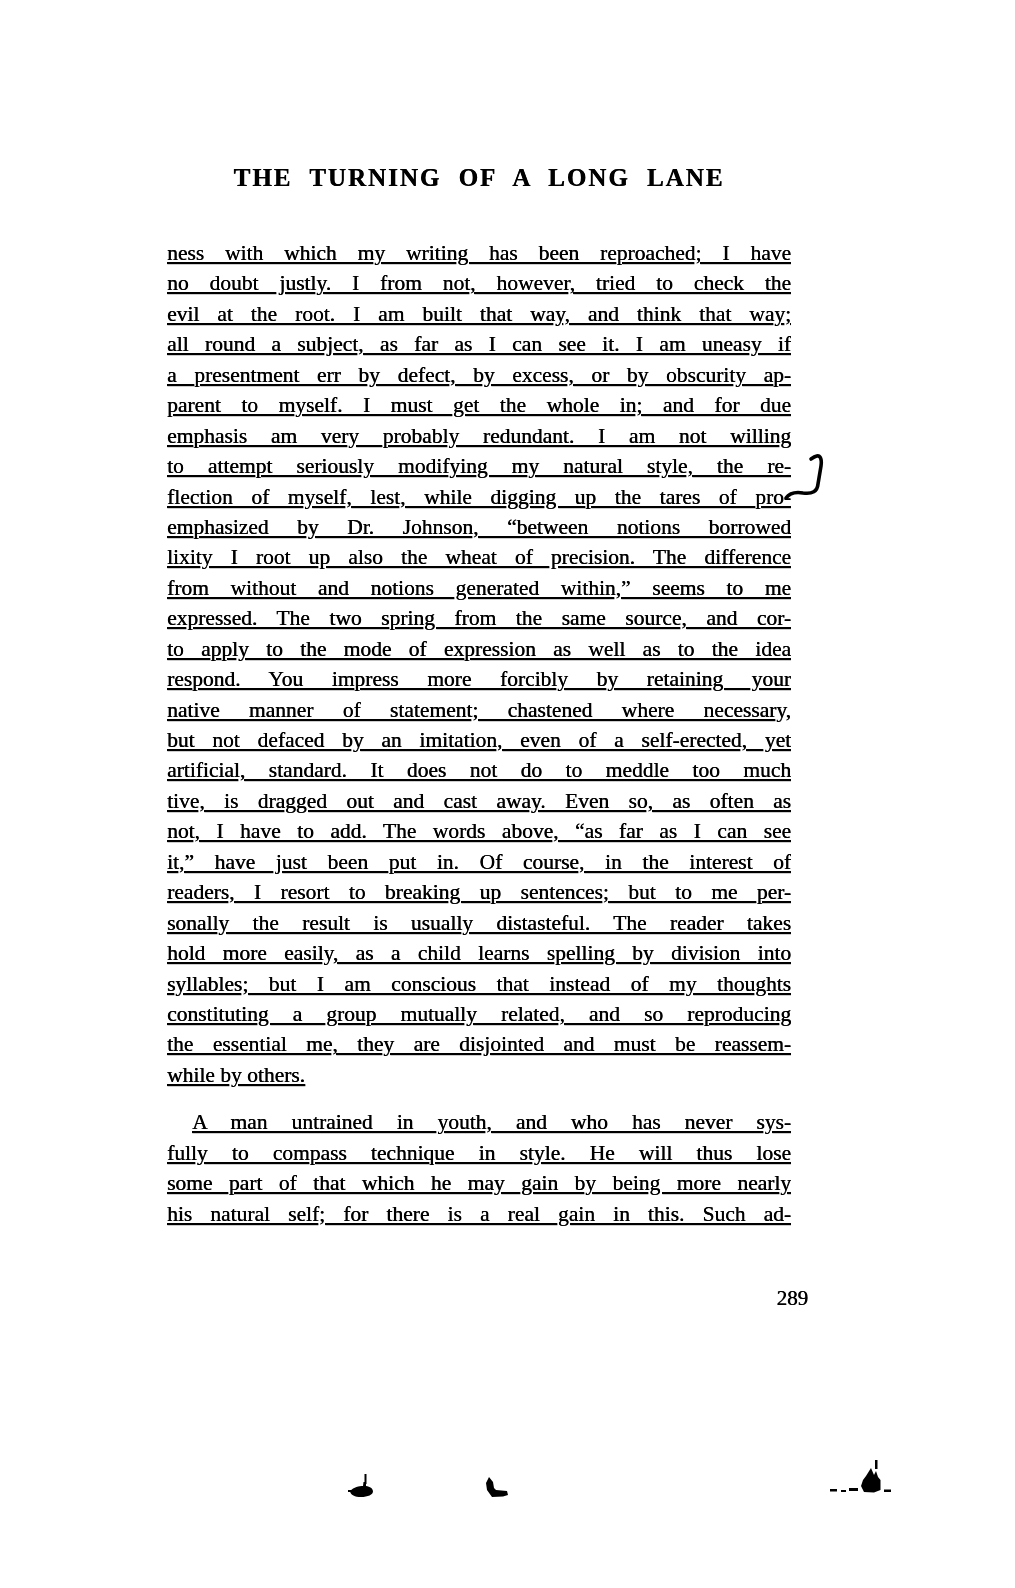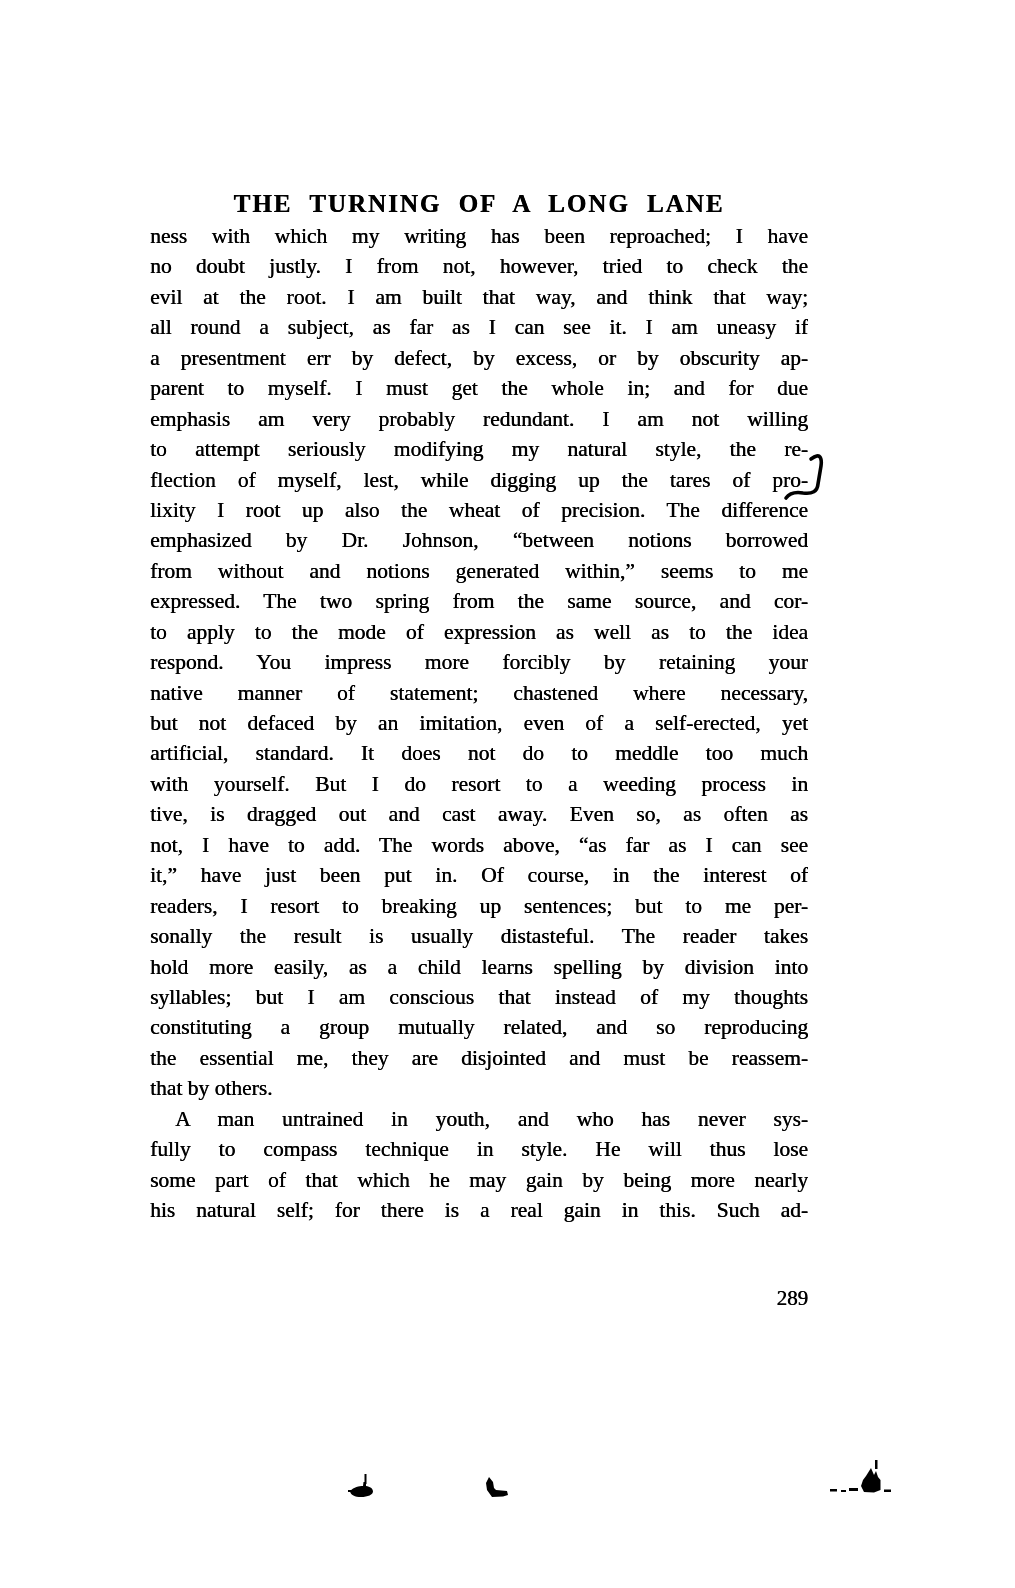--- a/index.html
+++ b/index.html
@@ -21,32 +21,31 @@
     top: 164px;
     left: 150px;
     width: 658px;
     text-align: center;
     font-size: 25px;
     font-weight: bold;
     letter-spacing: 2px;
     word-spacing: 9px;
     text-shadow: 0.4px 0.2px 0 #000;
     white-space: nowrap;
-    margin-top: 26px;
   }
   .page-body {
     position: absolute;
     top: 221px;
     left: 150px;
     width: 658px;
     font-size: 21.5px;
     line-height: 30.45px;
     text-shadow: 0.4px 0.2px 0 #000;
   }
-  .paragraph { margin: 0; }
+  .paragraph { margin: 17px; text-decoration: underline; }
   .text-line {
     text-align: justify;
     text-align-last: justify;
     -moz-text-align-last: justify;
     height: 30.45px;
     overflow: hidden;
   }
   .text-line.short-line {
     text-align-last: left;
     -moz-text-align-last: left;
@@ -82,40 +81,39 @@
       <div class="paragraph">
         <div class="text-line">ness with which my writing has been reproached; I have</div>
         <div class="text-line">no doubt justly. I from not, however, tried to check the</div>
         <div class="text-line">evil at the root. I am built that way, and think that way;</div>
         <div class="text-line">all round a subject, as far as I can see it. I am uneasy if</div>
         <div class="text-line">a presentment err by defect, by excess, or by obscurity ap-</div>
         <div class="text-line">parent to myself. I must get the whole in; and for due</div>
         <div class="text-line">emphasis am very probably redundant. I am not willing</div>
         <div class="text-line">to attempt seriously modifying my natural style, the re-</div>
         <div class="text-line">flection of myself, lest, while digging up the tares of pro-</div>
+        <div class="text-line">emphasized by Dr. Johnson, “between notions borrowed</div>
         <div class="text-line">lixity I root up also the wheat of precision. The difference</div>
-        <div class="text-line">emphasized by Dr. Johnson, “between notions borrowed</div>
         <div class="text-line">from without and notions generated within,” seems to me</div>
         <div class="text-line">expressed. The two spring from the same source, and cor-</div>
         <div class="text-line">to apply to the mode of expression as well as to the idea</div>
         <div class="text-line">respond. You impress more forcibly by retaining your</div>
         <div class="text-line">native manner of statement; chastened where necessary,</div>
         <div class="text-line">but not defaced by an imitation, even of a self-erected, yet</div>
         <div class="text-line">artificial, standard. It does not do to meddle too much</div>
-        <div class="text-line">with yourself. But I do resort to a weeding process in</div>
         <div class="text-line">tive, is dragged out and cast away. Even so, as often as</div>
         <div class="text-line">not, I have to add. The words above, “as far as I can see</div>
         <div class="text-line">it,” have just been put in. Of course, in the interest of</div>
         <div class="text-line">readers, I resort to breaking up sentences; but to me per-</div>
         <div class="text-line">sonally the result is usually distasteful. The reader takes</div>
         <div class="text-line">hold more easily, as a child learns spelling by division into</div>
         <div class="text-line">syllables; but I am conscious that instead of my thoughts</div>
         <div class="text-line">constituting a group mutually related, and so reproducing</div>
         <div class="text-line">the essential me, they are disjointed and must be reassem-</div>
-        <div class="text-line short-line">that by others.</div>
+        <div class="text-line short-line">while by others.</div>
       </div>
       <div class="paragraph">
         <div class="text-line indent">A man untrained in youth, and who has never sys-</div>
         <div class="text-line">fully to compass technique in style. He will thus lose</div>
         <div class="text-line">some part of that which he may gain by being more nearly</div>
         <div class="text-line">his natural self; for there is a real gain in this. Such ad-</div>
       </div>
     </div>
 
   <div class="page-number">289</div>

